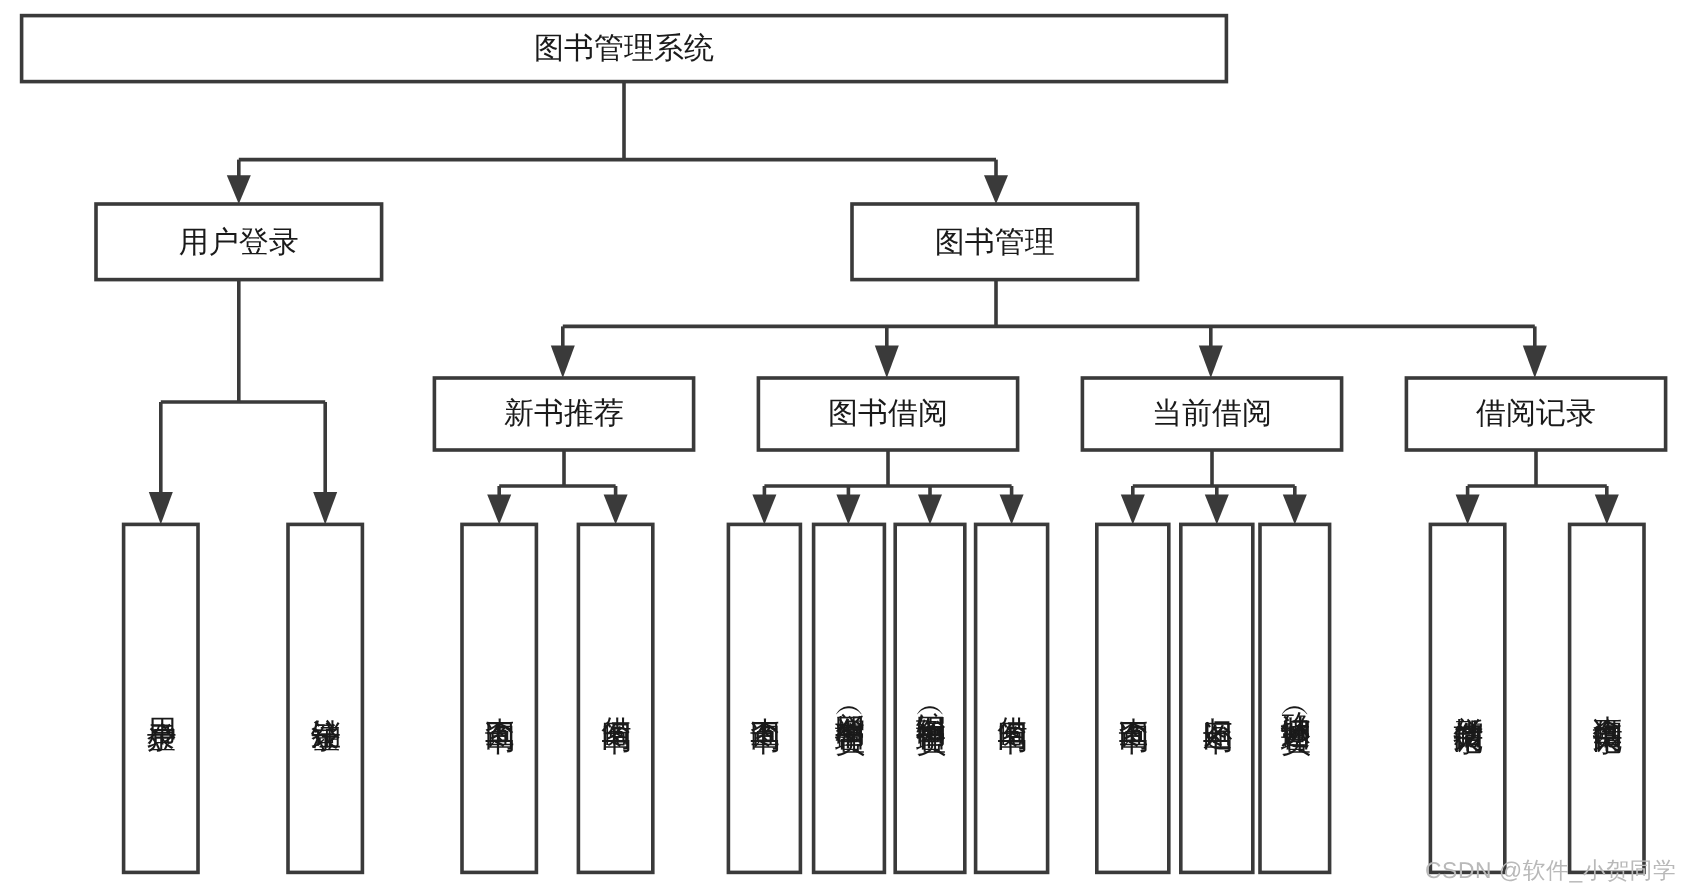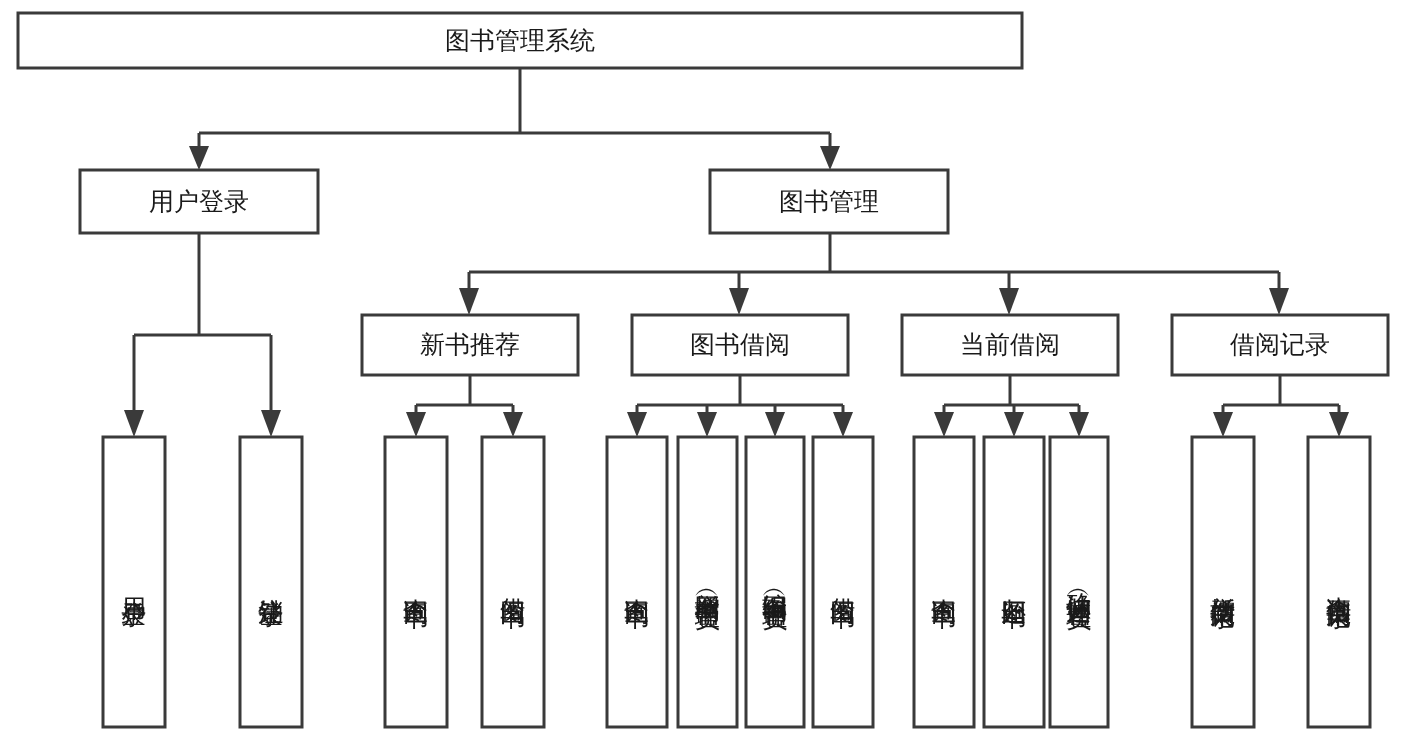--- a/index.html
+++ b/index.html
@@ -212,14 +212,15 @@
   <div class="node-label-v" style="left:607px; top:437px; width:60px; height:290px;">查询图书</div>
   <div class="node-label-v" style="left:678px; top:437px; width:59px; height:290px;">新增图书（管理员）</div>
   <div class="node-label-v" style="left:746px; top:437px; width:58px; height:290px;">编辑图书（管理员）</div>
   <div class="node-label-v" style="left:813px; top:437px; width:60px; height:290px;">借阅图书</div>
   <div class="node-label-v" style="left:914px; top:437px; width:60px; height:290px;">查询图书</div>
   <div class="node-label-v" style="left:984px; top:437px; width:60px; height:290px;">归还图书</div>
   <div class="node-label-v" style="left:1050px; top:437px; width:58px; height:290px;">确认归还（管理员）</div>
   <div class="node-label-v" style="left:1192px; top:437px; width:62px; height:290px;">新增借阅记录</div>
   <div class="node-label-v" style="left:1308px; top:437px; width:62px; height:290px;">查询借阅记录</div>
 
+  <div class="watermark">CSDN @软件_小贺同学</div>
 
 </div>
 
 </body></html>

